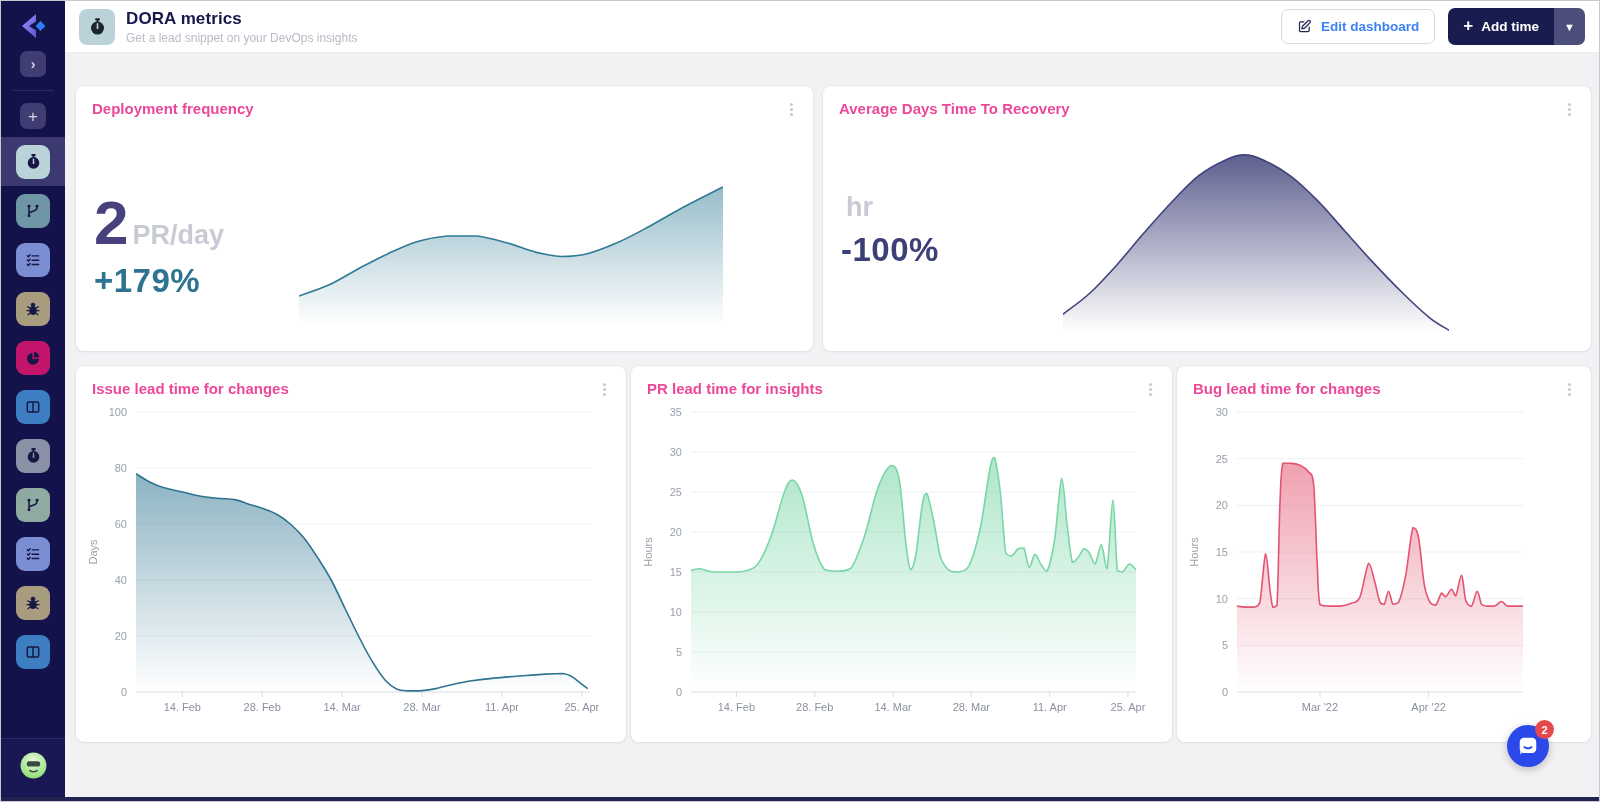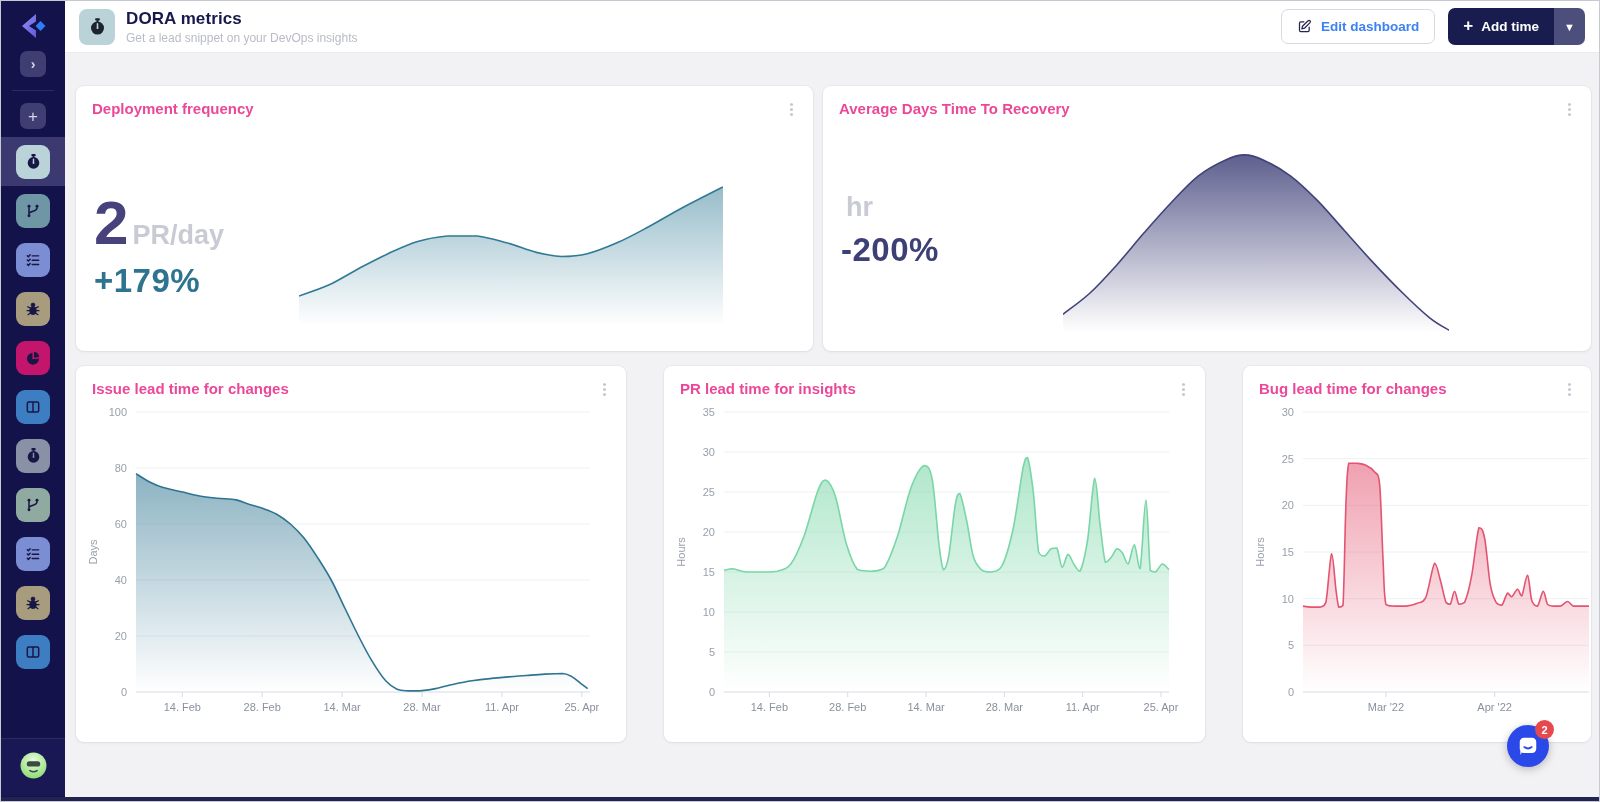--- a/index.html
+++ b/index.html
@@ -73,21 +73,21 @@
     height:37px; width:31px; background:#4c4f7c; border:none; border-radius:0 7px 7px 0;
     color:#fff; display:flex; align-items:center; justify-content:center; font-size:11px; cursor:pointer;
   }
 
   
   .content { flex:1; padding:33px 8px 0 11px; }
   .row { display:flex; }
   .row1 { height:265px; gap:10px; margin-bottom:15px; }
   .row1 .card.c-dep { width:737px; flex:0 0 737px; }
   .row1 .card.c-mttr { flex:1; }
-  .row2 { height:376px; gap:38px; }
+  .row2 { height:376px; gap:5px; }
   .row2 .card.c-issue { width:550px; flex:0 0 550px; }
   .row2 .card.c-pr { width:541px; flex:0 0 541px; }
   .row2 .card.c-bug { flex:1; }
 
   .card {
     background:#fff; border-radius:8px; position:relative;
     box-shadow:0 1px 3px rgba(25,28,79,.07), 0 0 0 1px rgba(25,28,79,.03);
     overflow:hidden;
   }
   .card-title { position:absolute; top:14px; left:16px; font-size:15px; font-weight:700; color:#ec4899; z-index:2; }
@@ -346,21 +346,21 @@
           <div class="card-title">Average Days Time To Recovery</div>
           <button class="kebab">
               <i></i>
               <i></i>
               <i></i>
             </button>
           <div class="stat">
             <div class="stat-line">
               <span class="stat-unit">hr</span>
             </div>
-            <div class="stat-delta delta-navy">-200%</div>
+            <div class="stat-delta delta-navy">-100%</div>
           </div>
           <div class="spark-mttr"><svg width="386" height="188">
                 <defs>
     <linearGradient id="g-mttr-spark" x1="0" y1="0" x2="0" y2="1">
       <stop offset="0" stop-color="#41437a" stop-opacity="0.85"></stop>
       <stop offset="1" stop-color="#41437a" stop-opacity="0"></stop>
     </linearGradient>
                 </defs>
                 <path d="M0.0,170.3C4.5,166.7 18.0,157.3 27.0,149.0C36.0,140.8 45.0,130.7 54.0,120.7C63.0,110.6 72.1,99.1 81.1,88.8C90.1,78.5 99.1,68.1 108.1,58.7C117.1,49.2 126.1,39.2 135.1,32.1C144.1,25.0 154.4,19.7 162.1,16.2C169.8,12.6 175.0,10.9 181.4,10.9C187.9,10.9 193.0,12.6 200.7,16.2C208.4,19.7 218.7,25.3 227.7,32.1C236.7,38.9 245.8,47.8 254.8,56.9C263.8,66.1 272.8,77.0 281.8,87.0C290.8,97.1 299.1,106.8 308.8,117.1C318.5,127.5 330.0,139.6 339.7,149.0C349.3,158.5 359.0,167.6 366.7,173.8C374.4,180.0 382.8,184.2 386.0,186.2L386.0,188L0.0,188Z" fill="url(#g-mttr-spark)"></path>
                 <path d="M0.0,170.3C4.5,166.7 18.0,157.3 27.0,149.0C36.0,140.8 45.0,130.7 54.0,120.7C63.0,110.6 72.1,99.1 81.1,88.8C90.1,78.5 99.1,68.1 108.1,58.7C117.1,49.2 126.1,39.2 135.1,32.1C144.1,25.0 154.4,19.7 162.1,16.2C169.8,12.6 175.0,10.9 181.4,10.9C187.9,10.9 193.0,12.6 200.7,16.2C208.4,19.7 218.7,25.3 227.7,32.1C236.7,38.9 245.8,47.8 254.8,56.9C263.8,66.1 272.8,77.0 281.8,87.0C290.8,97.1 299.1,106.8 308.8,117.1C318.5,127.5 330.0,139.6 339.7,149.0C349.3,158.5 359.0,167.6 366.7,173.8C374.4,180.0 382.8,184.2 386.0,186.2" fill="none" stroke="#41437a" stroke-width="1.6"></path>

